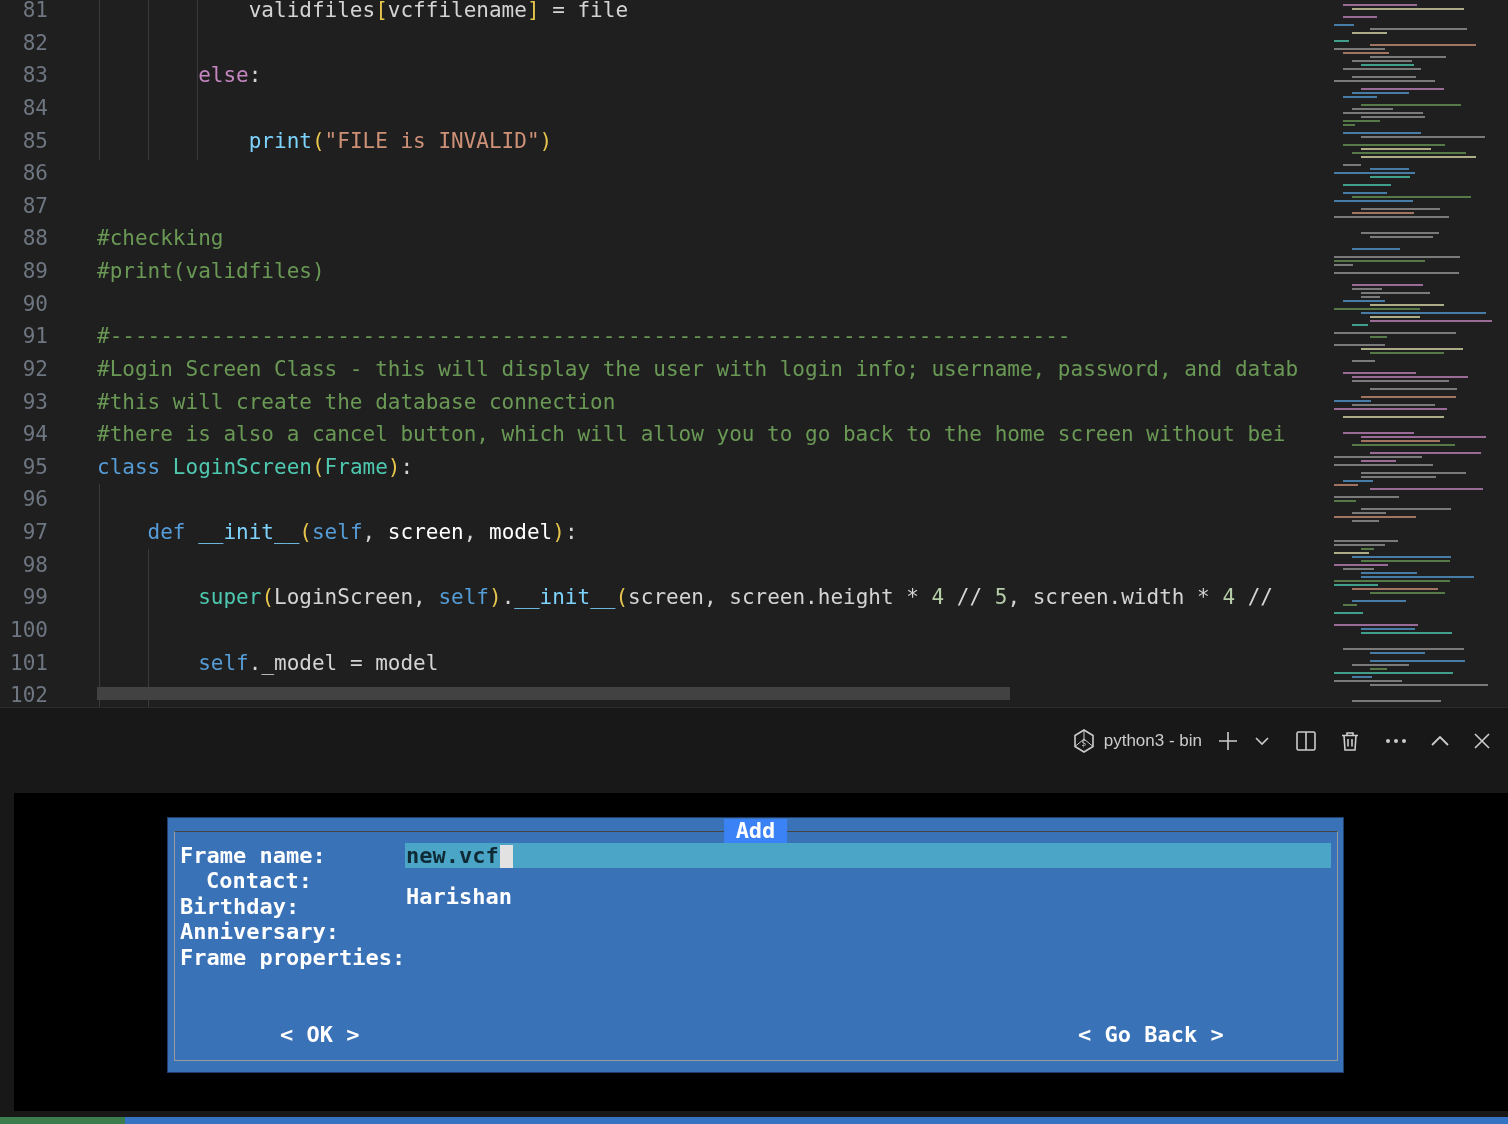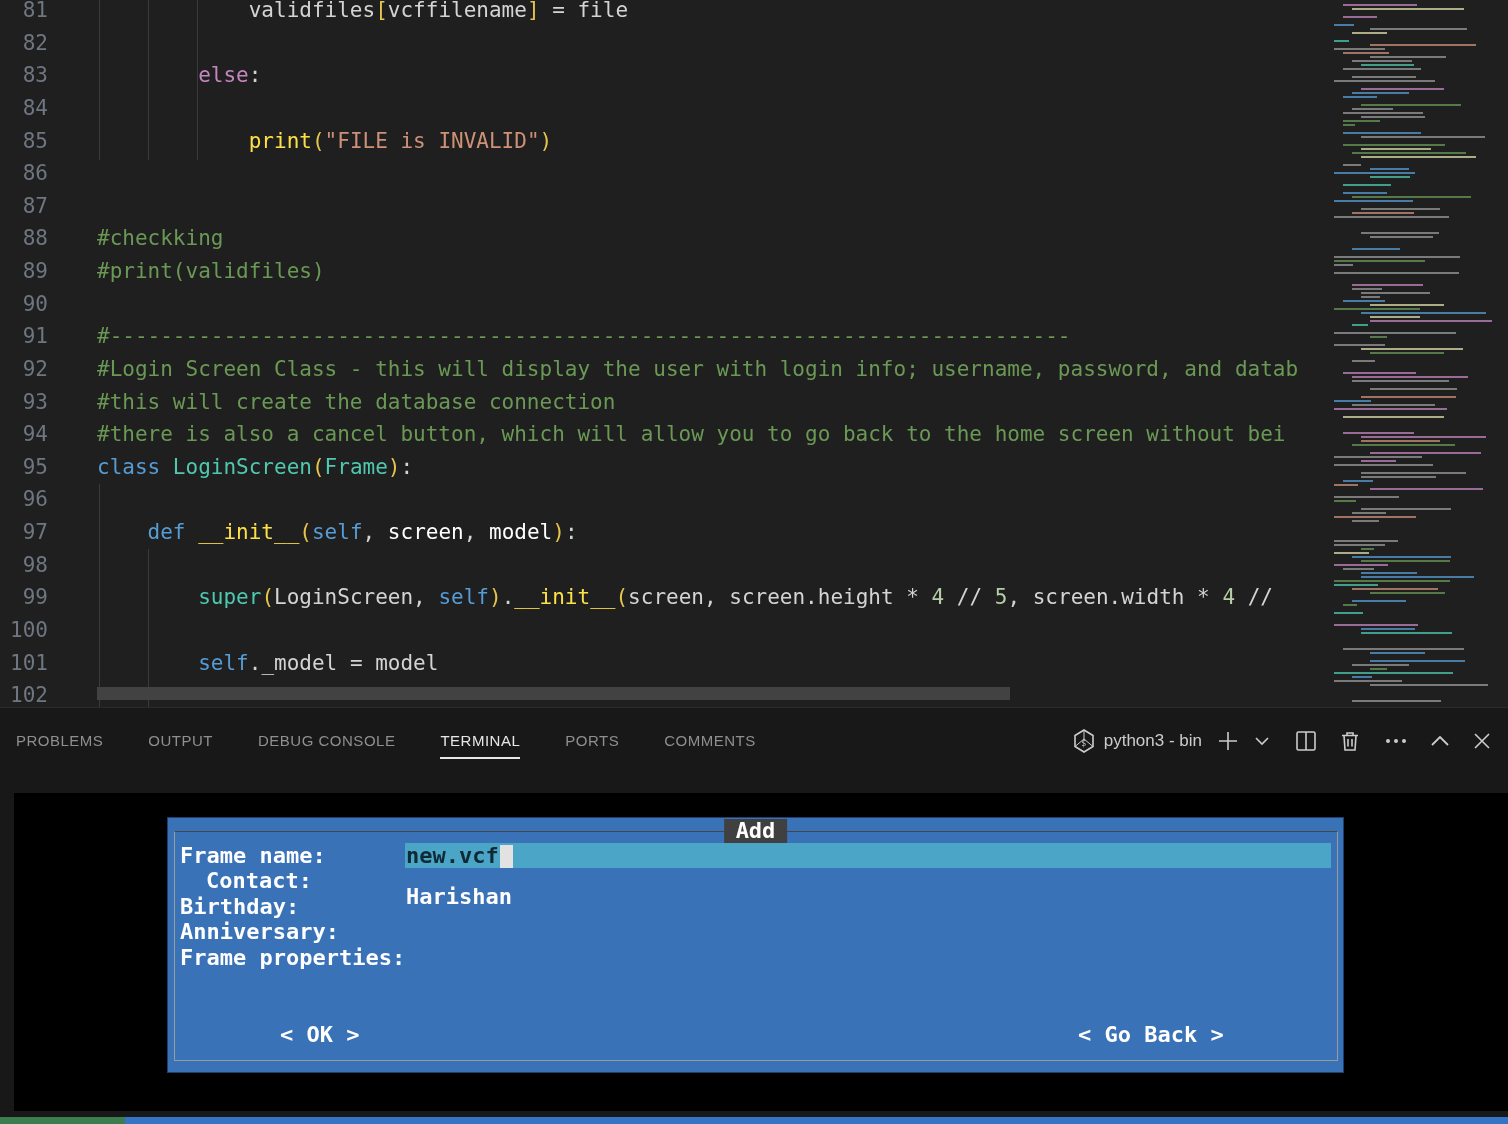--- a/index.html
+++ b/index.html
@@ -6,21 +6,21 @@
   .screen{position:relative;width:1508px;height:1124px;font-family:"Liberation Sans",sans-serif;}
 
   
   .editor{position:absolute;left:0;top:0;width:1508px;height:707px;background:#1f1f1f;overflow:hidden;}
   .code-clip{position:absolute;left:0;top:0;right:178px;height:707px;overflow:hidden;}
   .code-lines{position:absolute;left:0;top:-6px;width:100%;font-family:"DejaVu Sans Mono","Liberation Mono",monospace;font-size:21px;line-height:32.63px;white-space:pre;}
   .code-row{height:32.63px;}
   .gutter{display:inline-block;width:48px;text-align:right;color:#6e7681;}
   .code-text{margin-left:49px;}
   .t-p{color:#d4d4d4}.t-c{color:#6A9955}.t-k{color:#569CD6}.t-ctl{color:#C586C0}
-  .t-fn{color:#fde047}.t-cls{color:#4EC9B0}.t-s{color:#CE9178}.t-n{color:#B5CEA8}
+  .t-fn{color:#7dd3fc}.t-cls{color:#4EC9B0}.t-s{color:#CE9178}.t-n{color:#B5CEA8}
   .t-par{color:#ffffff}.t-b{color:#e6c54c}
   .guide{position:absolute;width:1px;background:#3a3a3a;}
   .hscrollbar{position:absolute;left:97px;top:687px;width:913px;height:13px;background:#424242;}
   .minimap{position:absolute;right:0;top:0;width:178px;height:707px;background:#1f1f1f;overflow:hidden;}
   .mm-bar{position:absolute;height:2px;opacity:.75;}
 
   
   .panel{position:absolute;left:0;top:707px;width:1508px;height:410px;background:#181818;border-top:1px solid #2b2b2b;box-sizing:border-box;}
   .panel-header{position:absolute;left:0;top:0;width:1508px;height:65px;display:flex;align-items:center;}
   .tabs{display:flex;gap:45px;padding-left:16px;}
@@ -191,28 +191,20 @@
         <div class="mm-bar" style="top: 672px; left: 4px; width: 118.723px; background: rgb(78, 201, 176);"></div>
         <div class="mm-bar" style="top: 676px; left: 22px; width: 20.3576px; background: rgb(86, 156, 214);"></div>
         <div class="mm-bar" style="top: 680px; left: 4px; width: 67.745px; background: rgb(154, 154, 154);"></div>
         <div class="mm-bar" style="top: 684px; left: 40px; width: 118.165px; background: rgb(154, 154, 154);"></div>
         <div class="mm-bar" style="top: 700px; left: 22px; width: 89.4408px; background: rgb(154, 154, 154);"></div>
       </div>
   </div>
 
   <div class="panel">
     <div class="panel-header">
-      <div class="tabs">
-          <div class="tab">PROBLEMS</div>
-          <div class="tab">OUTPUT</div>
-          <div class="tab">DEBUG CONSOLE</div>
-          <div class="tab active">TERMINAL</div>
-          <div class="tab">PORTS</div>
-          <div class="tab">COMMENTS</div>
-        </div>
       <div class="panel-actions">
         <div class="term-select">
           <span class="pa-icon">
             <svg width="22" height="24" viewBox="0 0 22 24" fill="none" stroke="#cccccc" stroke-width="1.6">
               <path d="M11 1 L20 6.5 L20 17.5 L11 23 L2 17.5 L2 6.5 Z"></path>
               <path d="M11 1 L11 10 L20 17.5 M11 10 L2 17.5" stroke-width="1"></path>
               <text x="8.2" y="16.5" font-size="8" fill="#cccccc" stroke="none" font-family="DejaVu Sans Mono,monospace">$</text>
             </svg>
           </span>
           <span class="term-label">python3 - bin</span>
@@ -256,21 +248,21 @@
             </svg>
         </span>
       </div>
     </div>
 
     <div class="terminal"></div>
   </div>
 
   <div class="dialog" style="background: rgb(58, 114, 184);">
     <div class="dlg-border"></div>
-    <div class="dlg-title" style="background: #404040;">Add</div>
+    <div class="dlg-title" style="background: #3b82f6;">Add</div>
     <div id="dlg-fields">
         <div class="f-label" style="top: 25px;">Frame name:</div>
         <div class="f-highlight" style="top: 25px;">
           <span class="f-text">new.vcf<span class="cursor-block"></span></span>
         </div>
         <div class="f-label" style="top: 50.4px; margin-left: 26px;">Contact:</div>
         <div class="f-value" style="top: 50.4px; margin-top: 16px;">Harishan</div>
         <div class="f-label" style="top: 75.8px;">Birthday:</div>
         <div class="f-label" style="top: 101.2px;">Anniversary:</div>
         <div class="f-label" style="top: 126.6px;">Frame properties:</div>

